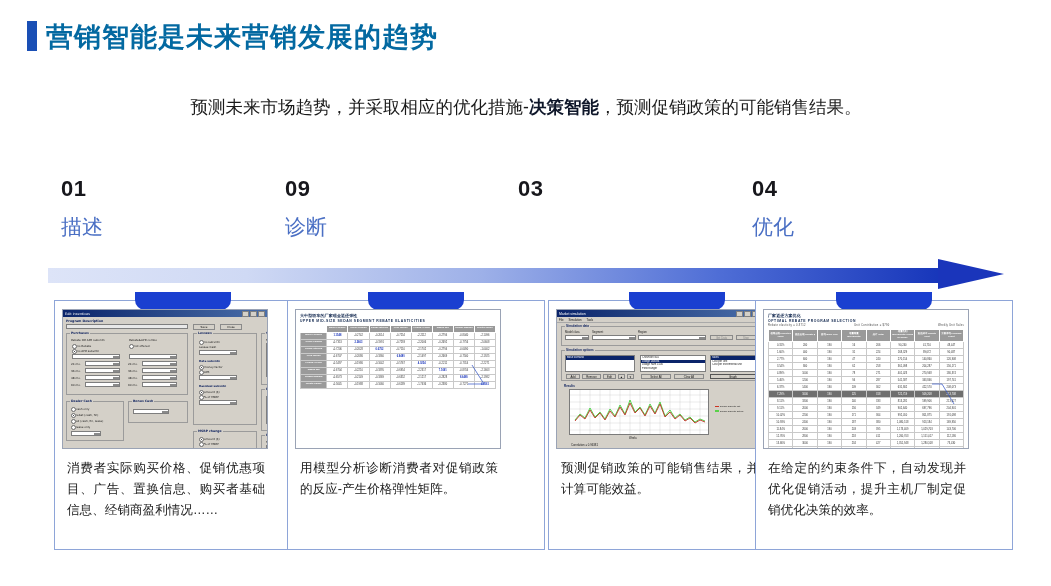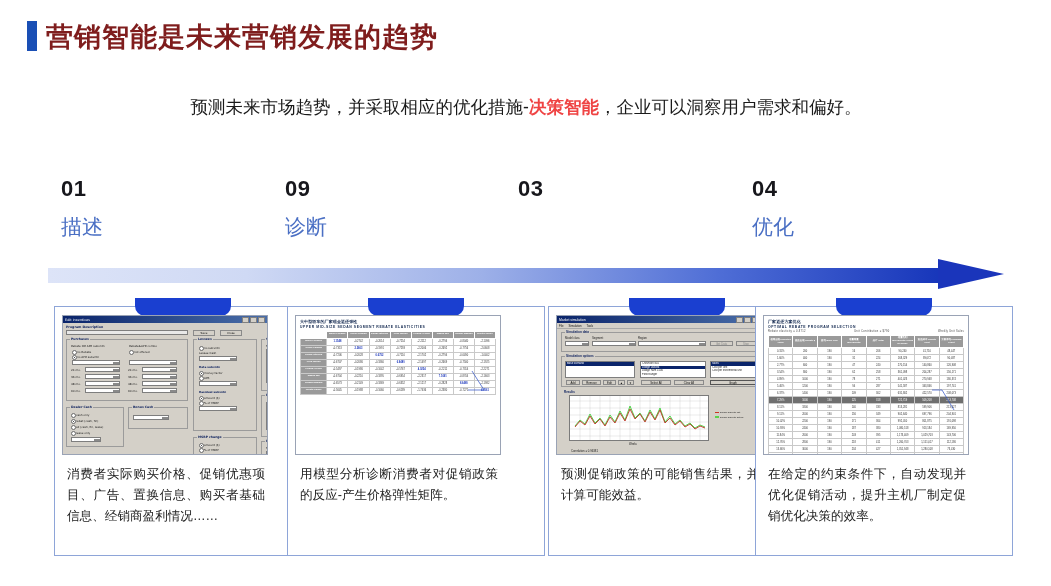--- a/index.html
+++ b/index.html
@@ -9,35 +9,35 @@
     font-family:"Liberation Sans","DejaVu Sans",sans-serif;
     overflow:hidden;position:relative;
   }
   .slide{position:relative;width:1051px;height:586px;background:#fff;}
 
   
   .header{position:absolute;left:0;top:0;width:1051px;height:72px;}
   .title-mark{position:absolute;left:27px;top:21px;width:10px;height:30px;background:#1A4FB5;}
   .title-text{
     position:absolute;left:46px;top:19px;
-    font-size:27px;font-weight:bold;color:#7f1d1d;letter-spacing:1px;
+    font-size:27px;font-weight:bold;color:#0369a1;letter-spacing:1px;
     font-family:"Liberation Sans","DejaVu Sans",sans-serif;white-space:nowrap;
   }
   .logo{position:absolute;right:10px;top:20px;display:flex;align-items:center;gap:7px;}
   .logo-mark{width:30px;height:30px;position:relative;flex:0 0 auto;}
   .logo-text{display:flex;flex-direction:column;line-height:1;}
   .logo-cn{font-size:19px;font-weight:bold;color:#231f20;letter-spacing:2px;white-space:nowrap;}
   .logo-en{font-size:12px;color:#6d6e71;letter-spacing:3.2px;margin-top:3px;white-space:nowrap;}
 
   
   .para{
     position:absolute;left:50px;top:92px;width:952px;
     text-align:center;font-size:17.5px;line-height:30px;color:#1a1a1a;
   }
-  .para .hl{color:#ef4444;font-weight:bold;}
+  .para .hl{color:#0f172a;font-weight:bold;}
   .para-l2{display:block;}
 
   
   .steps{position:absolute;left:0;top:176px;width:1051px;height:76px;}
   .step{position:absolute;width:220px;}
   .step-num{font-size:22px;font-weight:bold;color:#17171c;line-height:26px;letter-spacing:0.5px;}
   .step-label{font-size:21px;color:#4a6fc4;line-height:30px;margin-top:10px;}
 
   
   .arrow-wrap{position:absolute;left:48px;top:263px;width:960px;height:30px;}
@@ -48,21 +48,21 @@
   .arrow-head{
     position:absolute;left:890px;top:-4px;width:0;height:0;
     border-top:15px solid transparent;
     border-bottom:15px solid transparent;
     border-left:66px solid #1a35bb;
   }
 
   
   .cards{position:absolute;left:0;top:296px;width:1051px;height:268px;}
   .card{
-    position:absolute;top:10px;width:258px;height:250px;
+    position:absolute;top:4px;width:258px;height:250px;
     border:1px solid #8ea5d8;background:#ffffff;box-sizing:border-box;
   }
   .card-tab{
     position:absolute;top:-9px;left:50%;transform:translateX(-50%);
     width:96px;height:18px;background:#1A3FD0;border-radius:0 0 10px 10px;
   }
   .shot{
     position:absolute;left:7px;top:8px;width:206px;height:140px;
     overflow:hidden;border:1px solid #9aa3b5;box-sizing:border-box;
     background:#c8c8c8;
@@ -132,21 +132,21 @@
 <div class="slide">
 
   <div class="header">
     <div class="title-mark"></div>
     <div class="title-text">营销智能是未来营销发展的趋势</div>
 
   </div>
 
   <div class="para">
     <span class="para-l2">
-      <span>预测未来市场趋势，并采取相应的优化措施-</span><span class="hl">决策智能</span><span>，企业可以洞察用户需求和偏好。</span>
+      <span>预测未来市场趋势，并采取相应的优化措施-</span><span class="hl">决策智能</span><span>，预测促销政策的可能销售结果。</span>
     </span>
   </div>
 
   <div class="steps">
     <div class="step" style="left:52px;margin-left:9px;">
       <div class="step-num">01</div>
       <div class="step-label">描述</div>
     </div>
     <div class="step" style="left:285px;">
       <div class="step-num">09</div>

